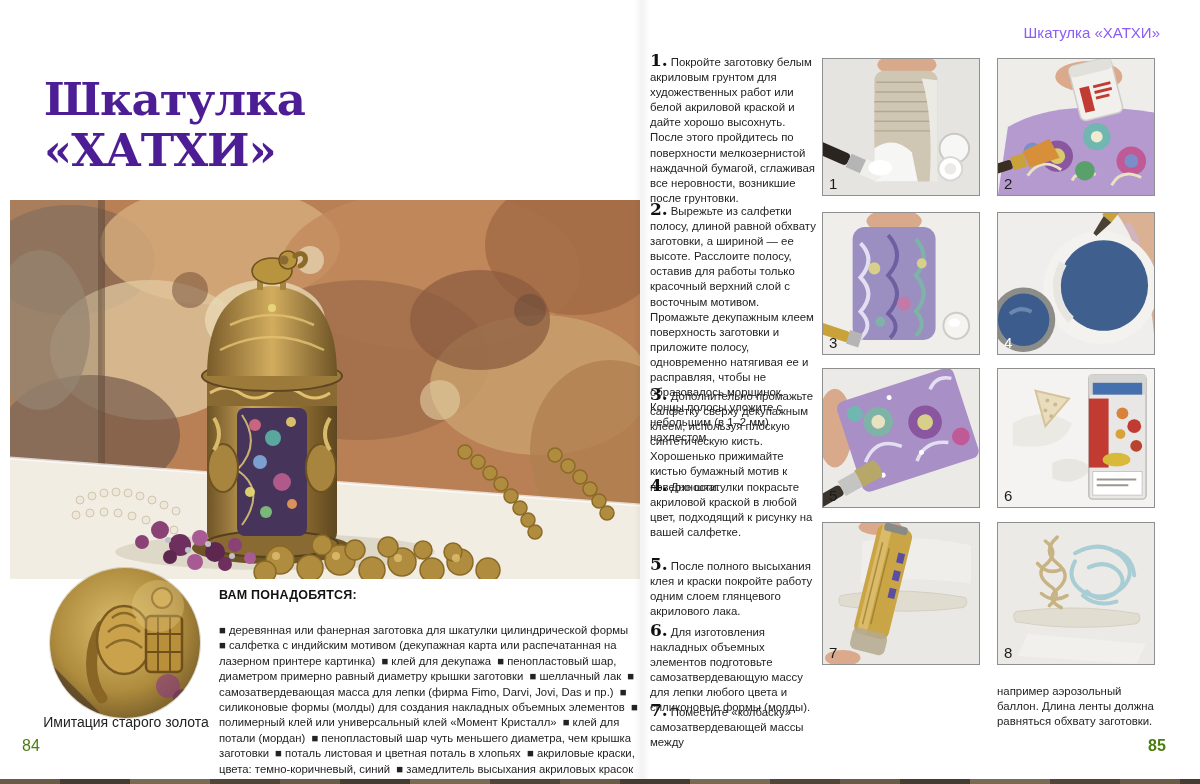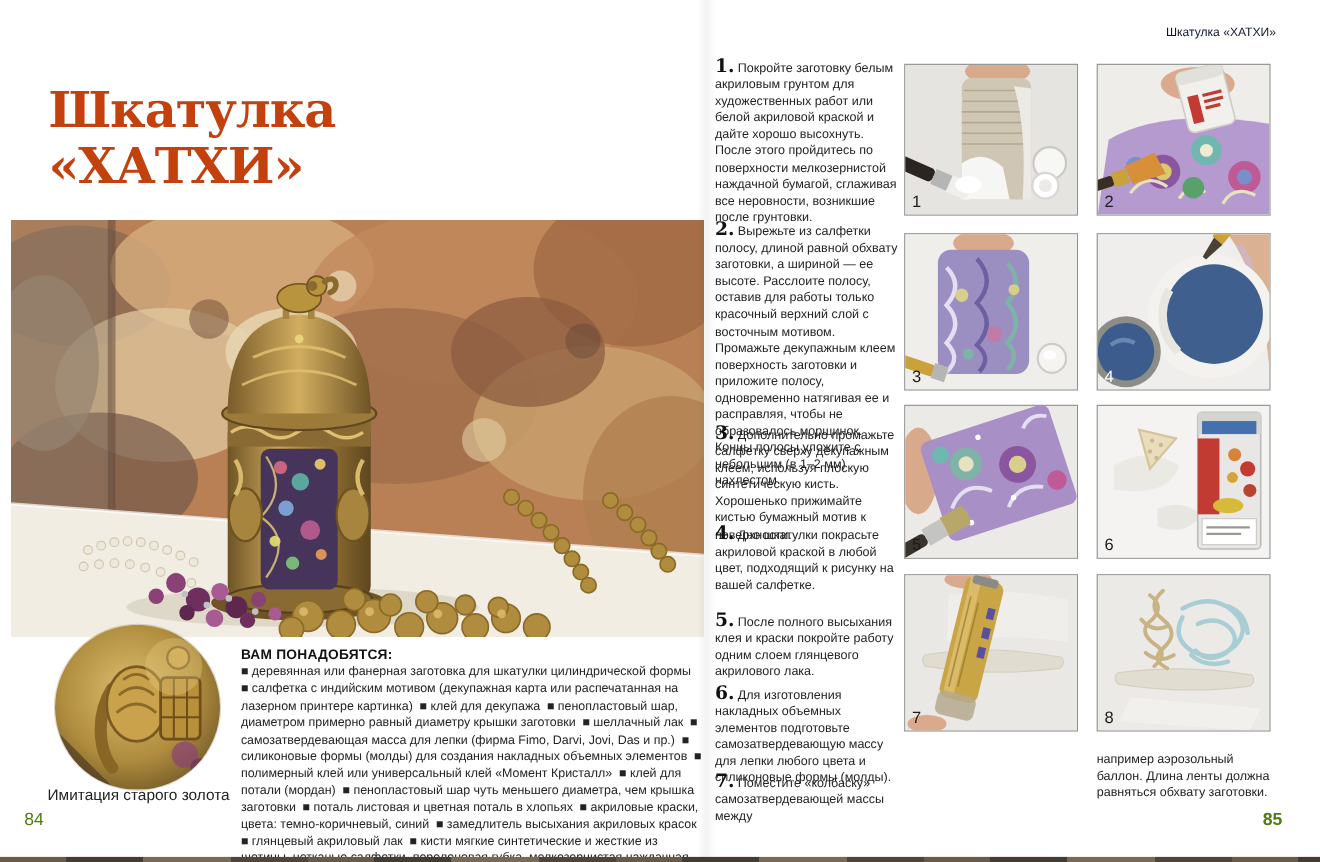--- a/index.html
+++ b/index.html
@@ -1,35 +1,35 @@
 <!DOCTYPE html>
 <html><head>
 <meta charset="utf-8">
 <style>
   html,body{margin:0;padding:0;background:#e9e9e9;}
   .spread{position:relative;width:1200px;height:784px;margin:0 auto;background:#ffffff;
           font-family:"Liberation Sans",sans-serif;color:#2a2a2a;overflow:hidden;}
   
   .title{position:absolute;left:44px;top:44px;font-family:"DejaVu Serif",serif;
-         font-weight:bold;font-size:45px;line-height:51px;color:#c2410c;letter-spacing:-1px;}
+         font-weight:bold;font-size:45px;line-height:51px;color:#4c1d95;letter-spacing:-1px;}
   .main-photo{position:absolute;left:10px;top:200px;width:630px;height:379px;margin:0;overflow:hidden;}
   .inset-circle{position:absolute;left:50px;top:568px;width:150px;height:150px;border-radius:50%;
                 overflow:hidden;box-shadow:0 0 0 1px rgba(120,100,60,.25);}
   .inset-caption{position:absolute;left:28px;top:714px;width:196px;text-align:center;
                  font-size:14px;color:#222;}
   .materials{position:absolute;left:219px;top:588px;width:421px;}
-  .materials h2{margin:0 0 2px 0;font-size:12.5px;letter-spacing:.2px;color:#111;}
+  .materials h2{margin:0 0 21px 0;font-size:12.5px;letter-spacing:.2px;color:#111;}
   .materials p{margin:0;font-size:11.3px;line-height:15.4px;color:#232323;}
   .materials .mi{margin-right:3px;}
   .pagenum{position:absolute;font-size:16px;color:#4d7c0f;}
   .pagenum.pl{left:22px;top:737px;}
   .pagenum.pr{left:1148px;top:737px;font-weight:bold;}
   
   .running-header{position:absolute;left:900px;top:24px;width:260px;text-align:right;
-                  font-size:11px;color:#0f172a;}
+                  font-size:15px;color:#8b5cf6;}
   .step{position:absolute;left:650px;width:168px;margin:0;font-size:11.4px;line-height:15.1px;color:#232323;}
   .stepnum{font-family:"DejaVu Serif",serif;font-weight:bold;font-size:17px;color:#111;
            margin-right:3px;line-height:1;}
   .s1{top:52px}.s2{top:201px}.s3{top:386px}.s4{top:477px}.s5{top:556px}.s6{top:622px}.s7{top:702px}
   .tile{position:absolute;margin:0;border:1px solid #8f8f8f;background:#f2f1ee;box-sizing:border-box;}
   .tile svg{display:block;width:100%;height:100%;}
   .pnum{position:absolute;left:6px;bottom:3px;font-size:15px;color:#1c1c1c;}
   .pnum.white{color:#fff;}
   .c1{left:822px;width:158px}.c2{left:997px;width:158px}
   .r1{top:58px;height:138px}.r2{top:212px;height:143px}.r3{top:368px;height:140px}.r4{top:522px;height:143px}

